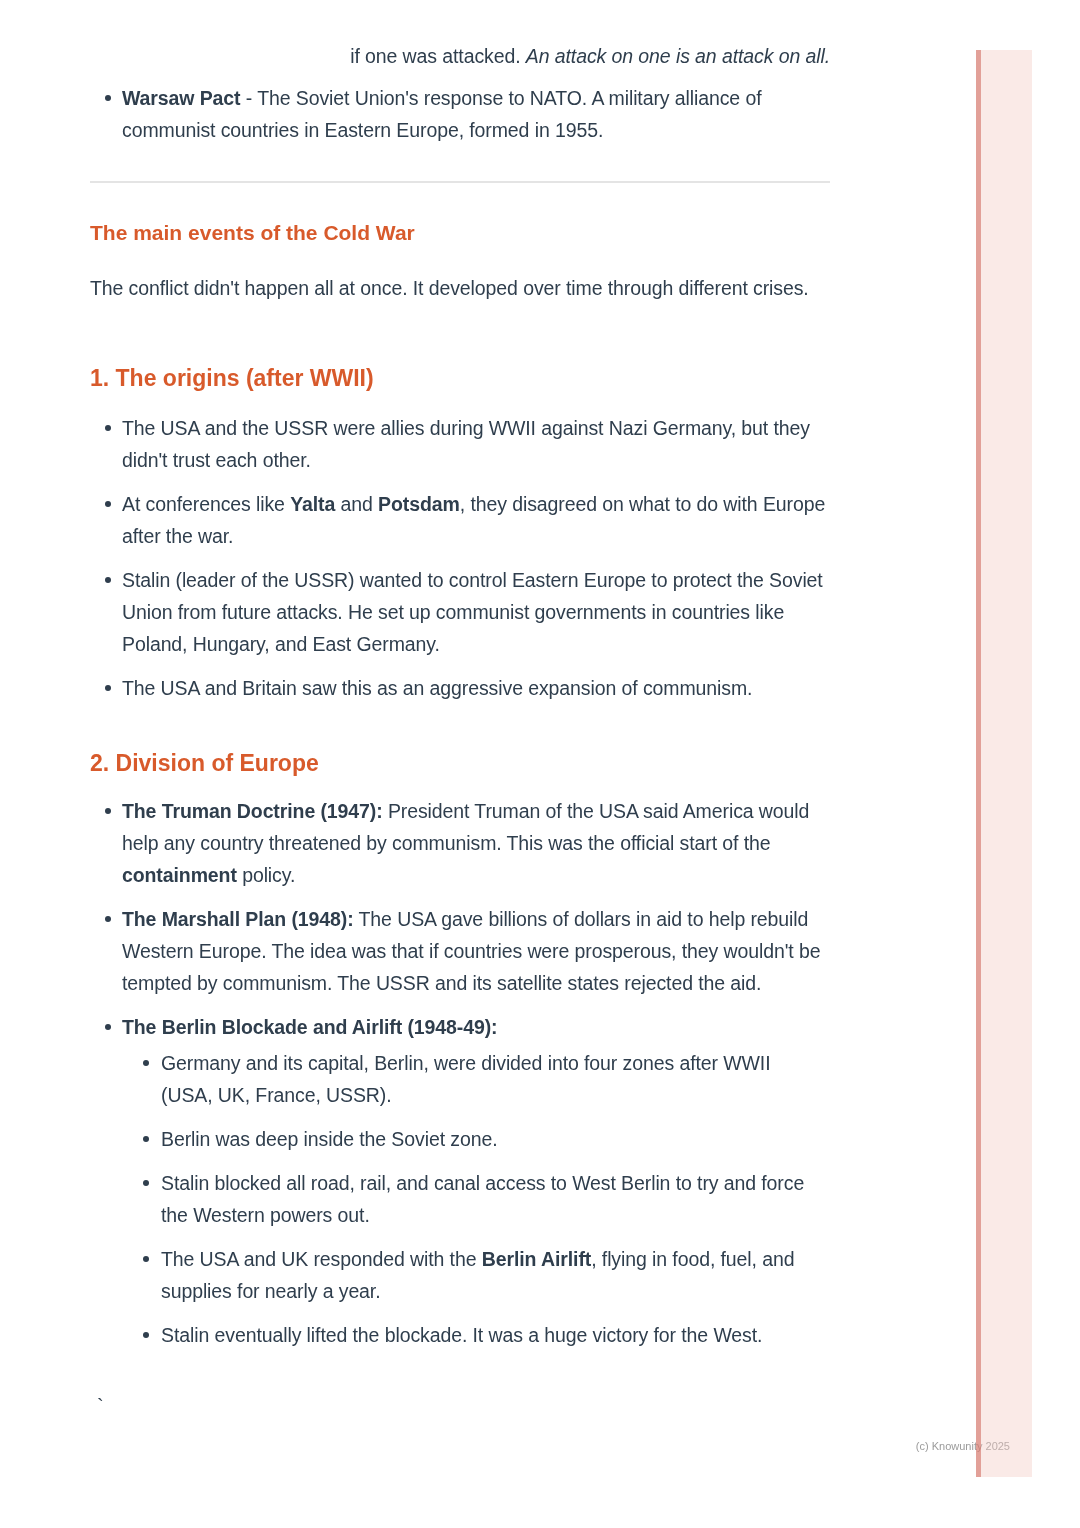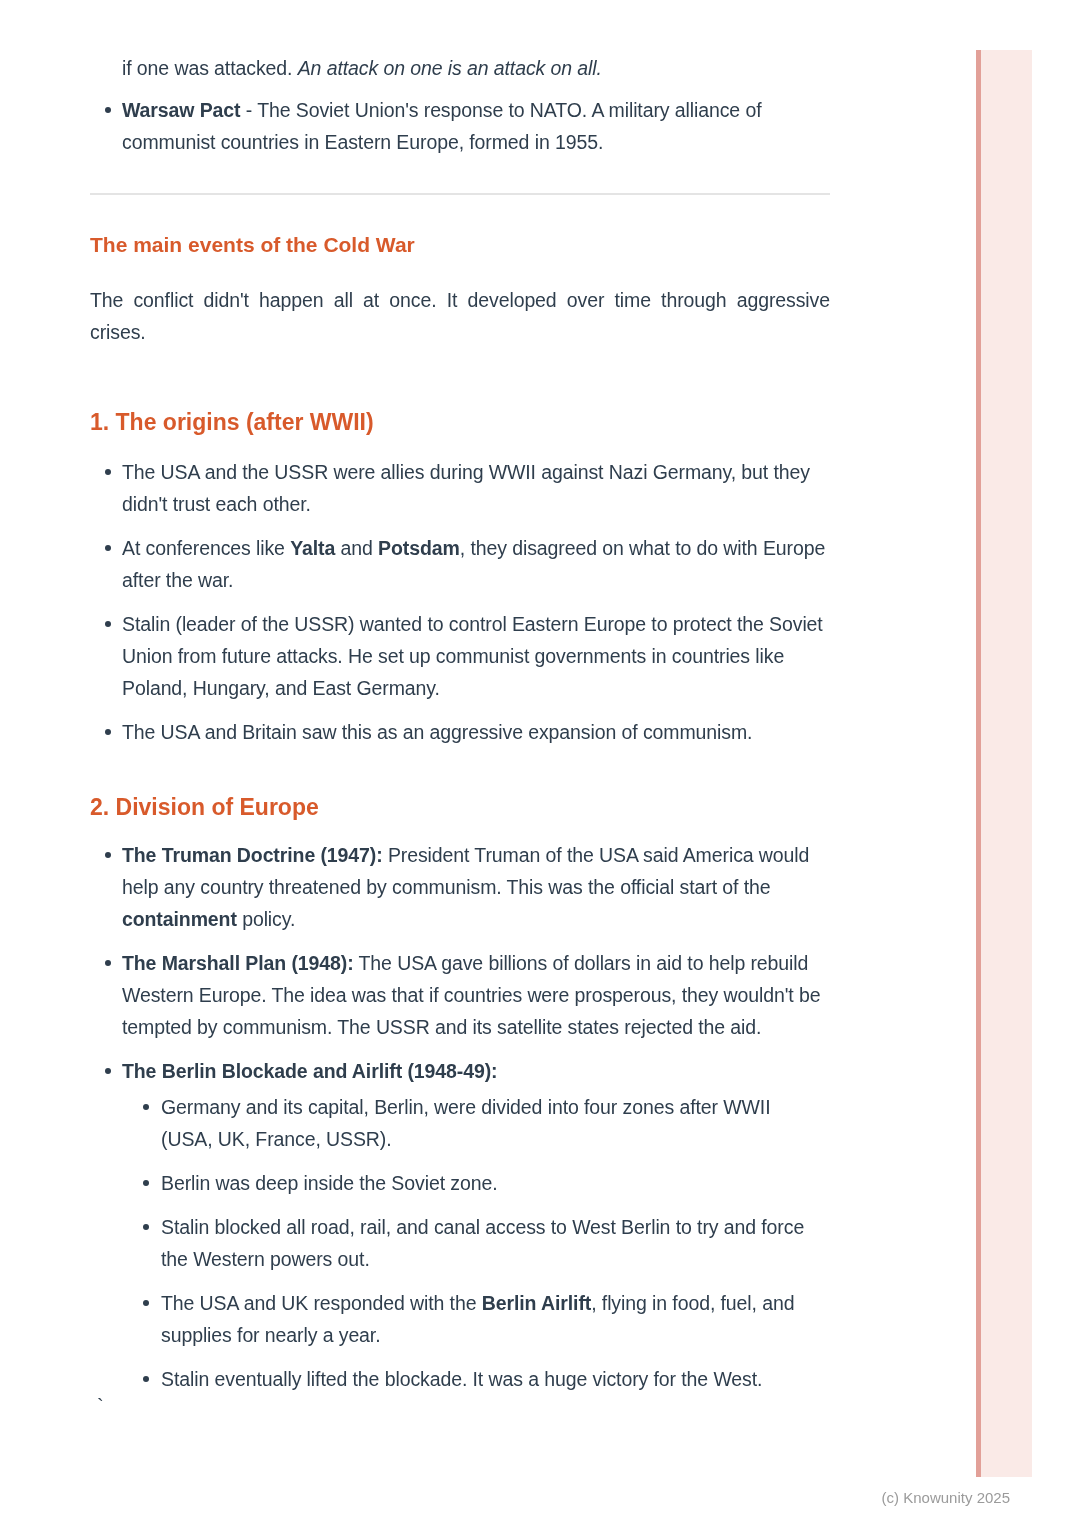--- a/index.html
+++ b/index.html
@@ -15,22 +15,23 @@
     line-height: 32px;
     letter-spacing: -0.1px;
   }
   .content {
     position: absolute;
     left: 90px;
     top: 0;
     width: 740px;
   }
   .cont-line {
-    margin: 52px 0 0 0;
+    margin: 40px 0 0 0;
     padding-left: 32px;
+    text-align: right;
   }
   .italic { font-style: italic; }
   b, .bold { font-weight: 700; }
 
   ul { list-style: none; margin: 0; padding: 0; }
   li { position: relative; padding-left: 32px; }
   li + li { margin-top: 12px; }
   ul.nested { margin: 4px; }
   ul.nested li { padding-left: 35px; }
   .dot {
@@ -80,23 +81,23 @@
   .stray {
     position: absolute;
     left: 97px;
     top: 1390px;
     font-size: 20px;
     color: #2F3E4D;
     z-index: 1;
   }
   .footer {
     position: absolute;
-    top: 1488px;
+    top: 1436px;
     right: 70px;
-    font-size: 15px;
+    font-size: 11px;
     line-height: 20px;
     color: #9B9B9B;
     letter-spacing: 0;
     z-index: 1;
   }
   .side-stripe {
     position: absolute;
     left: 976px;
     top: 50px;
     width: 56px;
@@ -117,21 +118,21 @@
   <ul class="intro-list">
     <li>
       <span class="dot"></span><b>Warsaw Pact</b><span> - The Soviet Union's response to NATO. A military alliance of communist countries in Eastern Europe, formed in 1955.</span>
     </li>
   </ul>
 
   <hr class="divider">
 
   <h1>The main events of the Cold War</h1>
 
-  <p class="intro-para">The conflict didn't happen all at once. It developed over time through aggressive crises.</p>
+  <p class="intro-para">The conflict didn't happen all at once. It developed over time through different crises.</p>
 
   <h2 class="s1">1. The origins (after WWII)</h2>
 
   <ul class="s1">
     <li>
       <span class="dot"></span><span>The USA and the USSR were allies during WWII against Nazi Germany, but they didn't trust each other.</span>
     </li>
     <li>
       <span class="dot"></span><span>At conferences like </span><b>Yalta</b><span> and </span><b>Potsdam</b><span>, they disagreed on what to do with Europe after the war.</span>
     </li>

